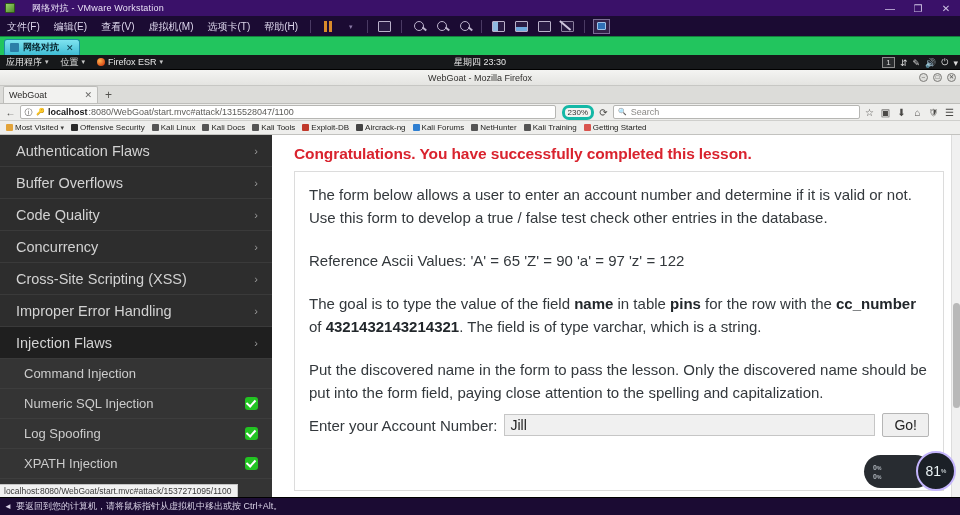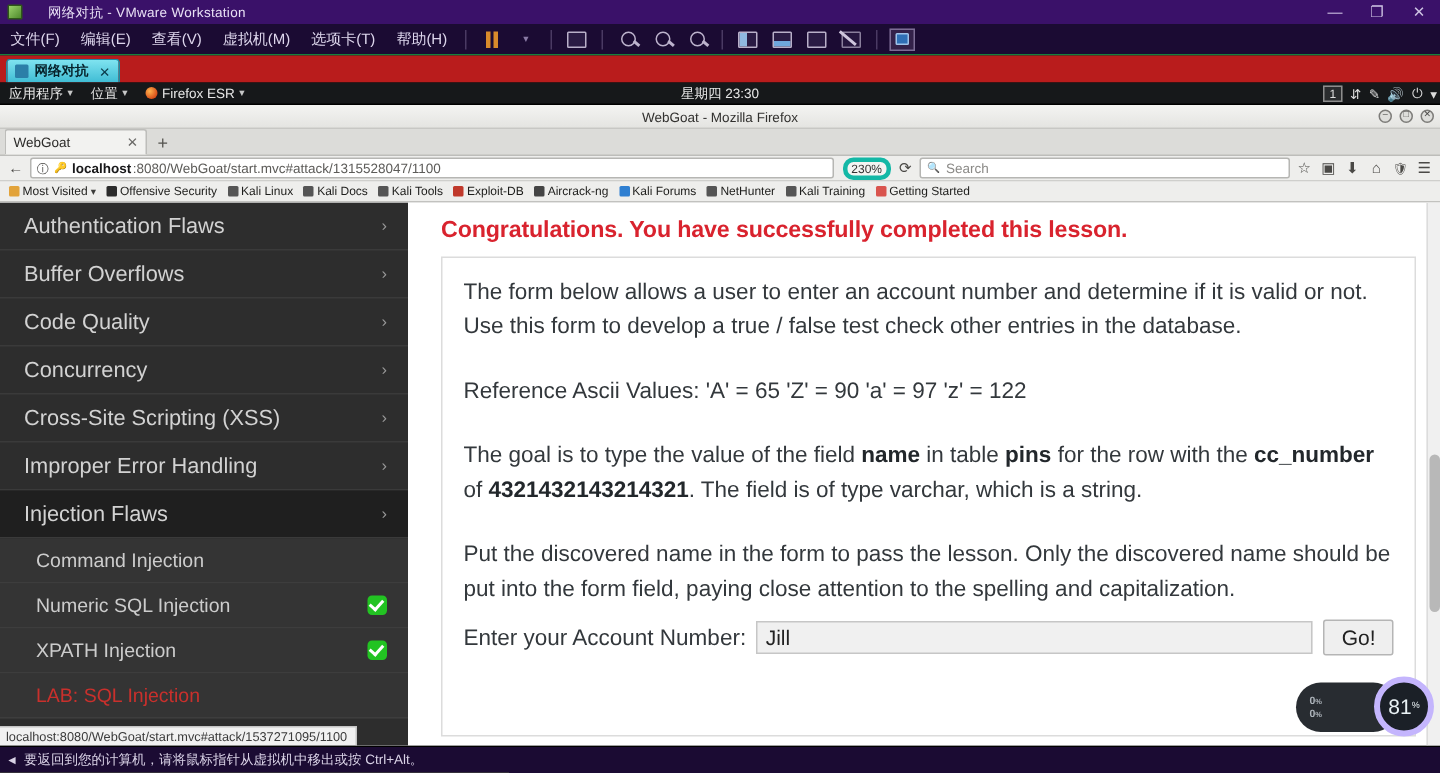--- a/index.html
+++ b/index.html
@@ -71,21 +71,21 @@
     background:#bdb3cd; right:-4px; bottom:0; transform: rotate(40deg);
   }
   .ico-slash:after {
     content:""; position:absolute; left:1px; top:1px;
     width:14px; height:1.5px; background:#cfc6dd;
     transform: rotate(40deg); transform-origin: left;
   }
   .vm-tb-icon.framed { border: 1px solid #7c6c95; background:#332149; }
 
   .vm-tabstrip {
-    height: 18px; background: #b91c1c;
+    height: 18px; background: #22c55e;
     display: flex; align-items: flex-end; padding-left: 4px;
   }
   .vm-tab {
     height: 16px; background: linear-gradient(180deg,#7fe3f0,#3fbcd4);
     border: 1px solid #1d8ba3; border-bottom: none;
     border-radius: 3px 3px 0 0;
     display: flex; align-items: center; padding: 0 5px; gap: 4px;
   }
   .vm-tab-ico { width: 9px; height: 9px; background: #2b7fa8; border-radius: 1px; }
   .vm-tab-label { font-size: 9px; color: #06222b; font-weight: bold; white-space: nowrap; }
@@ -286,21 +286,21 @@
     width: 68px; height: 33px; border-radius: 17px;
     background: rgba(22,26,32,.92);
     display: flex; flex-direction: column;
     justify-content: center; padding-left: 9px; gap: 2px;
   }
   .perf-pct { color: #cfd6dd; font-size: 7px; font-weight: bold; }
   .perf-pct span { font-size: 5px; opacity: .8; }
   .perf-circle {
     position: absolute; right: 0; top: 0;
     width: 40px; height: 40px; border-radius: 50%;
-    background: #1b2027; border: 4px solid #c4b5fd;
+    background: #1b2027; border: 2px solid #c4b5fd;
     display: flex; align-items: center; justify-content: center;
     color: #eaf2f5; font-size: 14px;
   }
   .perf-circle sup { font-size: 6px; }
 
   
   .vm-status {
     position: absolute; left: 0; bottom: 0; width: 960px; height: 17px;
     background: #1b0b33; color: #d9d2e6; font-size: 9px;
     display: flex; align-items: center; padding-left: 4px;
@@ -518,20 +518,24 @@
       </div>
       <div class="cat active">
         <span>Injection Flaws</span>
         <span class="chev">›</span>
       </div>
       <div class="sub">
         <span>Command Injection</span>
       </div>
       <div class="sub">
         <span>Numeric SQL Injection</span>
+        <span class="check"></span>
+      </div>
+      <div class="sub">
+        <span>Log Spoofing</span>
         <span class="check"></span>
       </div>
       <div class="sub">
         <span>XPATH Injection</span>
         <span class="check"></span>
       </div>
       <div class="sub lab">
         <span>LAB: SQL Injection</span>
       </div>
     </div>

